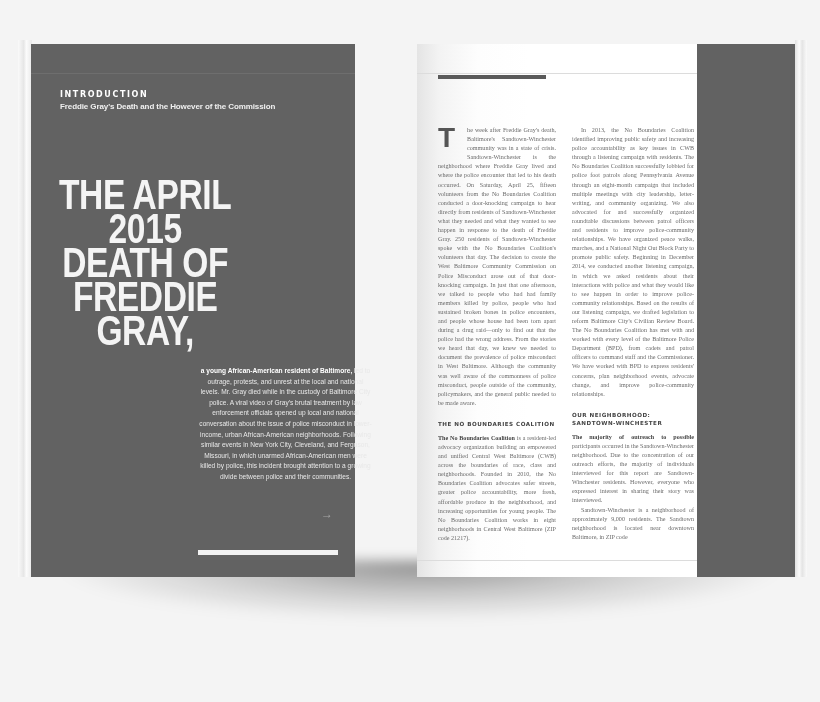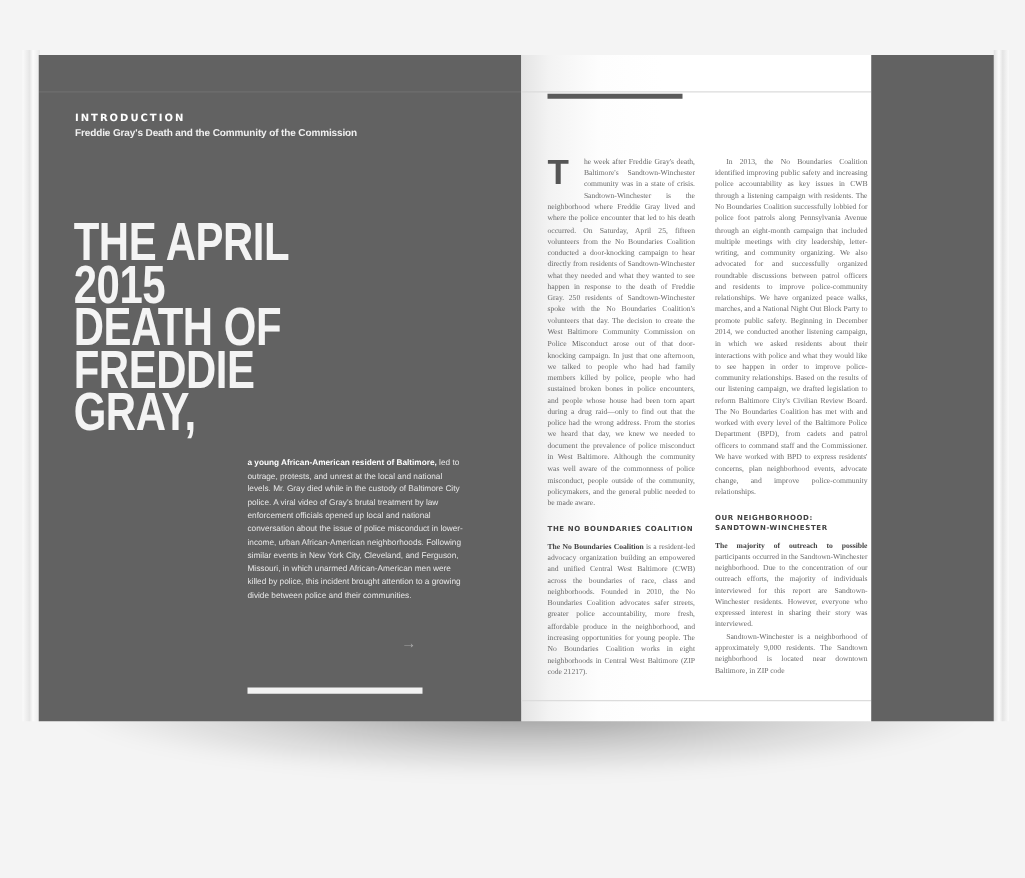--- a/index.html
+++ b/index.html
@@ -18,22 +18,23 @@
     }
     .page-edge-left {
       position: absolute; left: 18px; top: 40px; width: 14px; height: 537px;
       background: linear-gradient(to right, #fafafa, #e6e6e6 40%, #fbfbfb 60%, #e9e9e9);
     }
     .page-edge-right {
       position: absolute; left: 795px; top: 40px; width: 12px; height: 537px;
       background: linear-gradient(to right, #e2e2e2, #fbfbfb 35%, #e4e4e4 60%, #fafafa);
     }
     .left-page {
-      position: absolute; left: 31px; top: 44px; width: 386px; height: 533px;
+      position: absolute; left: 31px; top: 44px; width: 324px; height: 533px;
       background: #626262;
+      text-align: center;
     }
     .guide-line {
       position: absolute; left: 0; top: 29px; width: 100%; height: 1px;
       background: rgba(255,255,255,0.08);
     }
     .kicker {
       position: absolute; left: 29px; top: 46px;
       color: #ffffff; font-weight: bold; font-size: 8px; letter-spacing: 1.6px;
       font-family: "DejaVu Sans", sans-serif;
     }
@@ -104,21 +105,21 @@
 </head>
 <body>
 
 <div class="spread-shadow"></div>
 <div class="page-edge-left"></div>
 <div class="page-edge-right"></div>
 
 <div class="left-page">
   <div class="guide-line"></div>
   <div class="kicker">INTRODUCTION</div>
-  <div class="subhead">Freddie Gray's Death and the Community of the Commission</div>
+  <div class="subhead">Freddie Gray's Death and the However of the Commission</div>
   <div class="headline">
     <div>THE APRIL</div>
     <div>2015</div>
     <div>DEATH OF</div>
     <div>FREDDIE</div>
     <div>GRAY,</div>
   </div>
   <div class="intro">
     <span class="lead">a young African-American resident of Baltimore,</span>
     <span>led to outrage, protests, and unrest at the local and national levels. Mr. Gray died while in the custody of Baltimore City police. A viral video of Gray's brutal treatment by law enforcement officials opened up local and national conversation about the issue of police misconduct in lower-income, urban African-American neighborhoods. Following similar events in New York City, Cleveland, and Ferguson, Missouri, in which unarmed African-American men were killed by police, this incident brought attention to a growing divide between police and their communities.</span>

